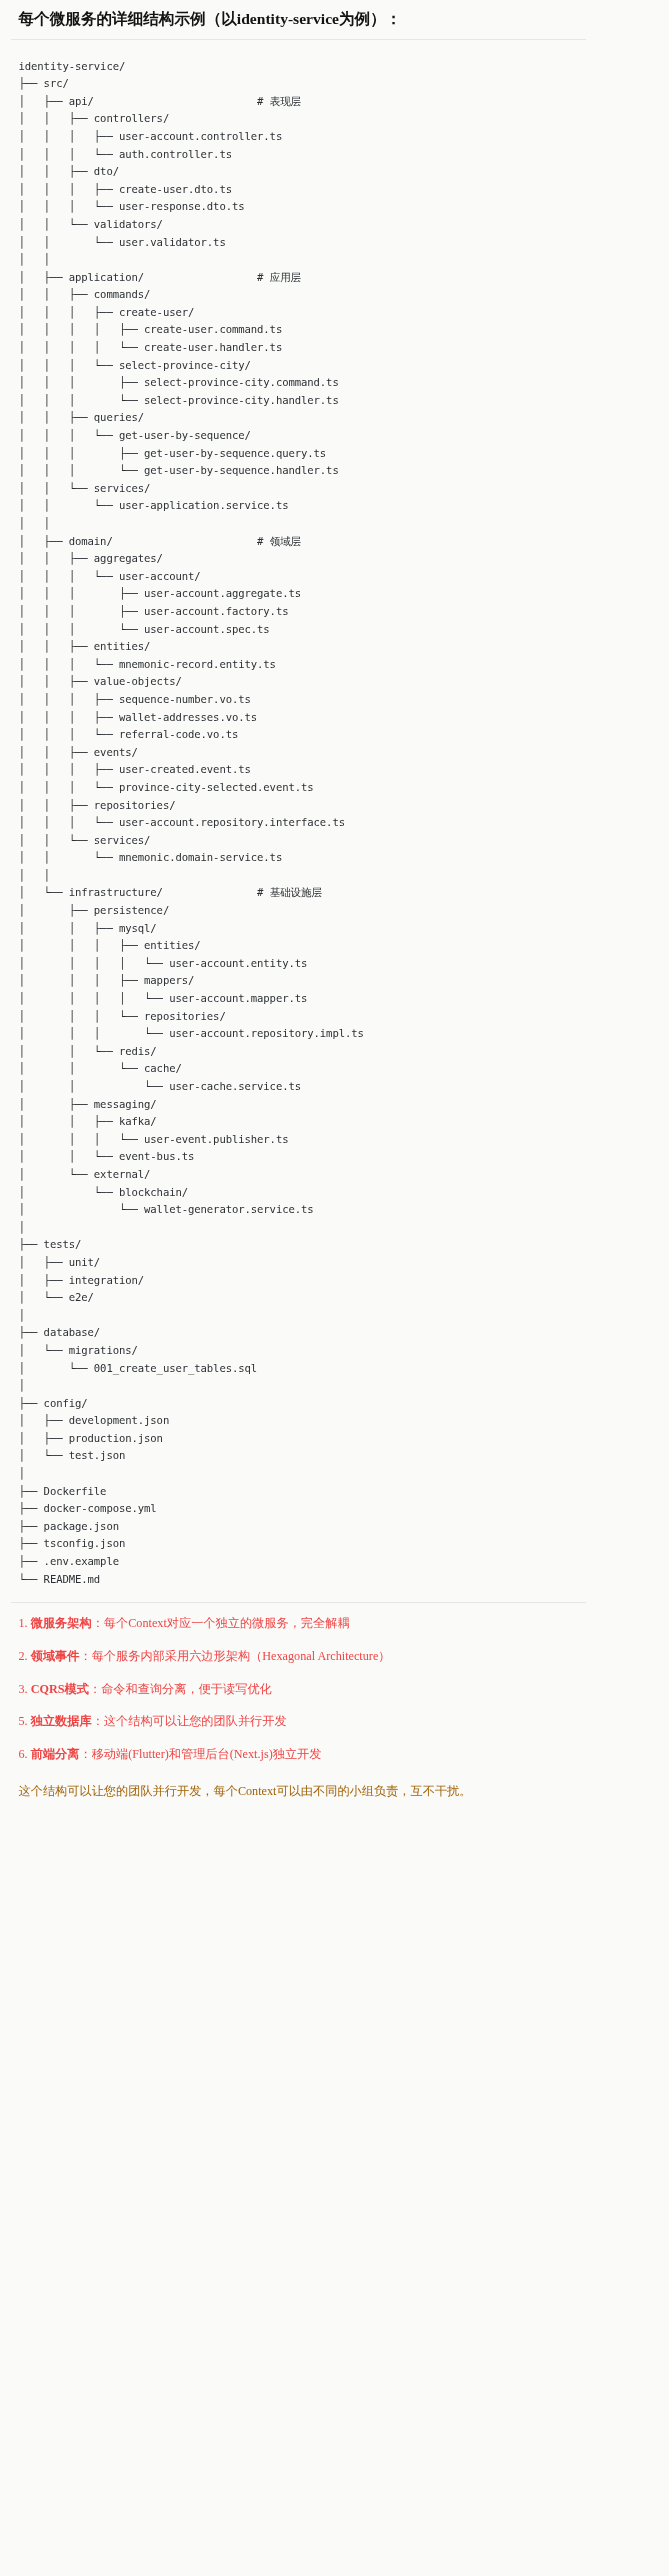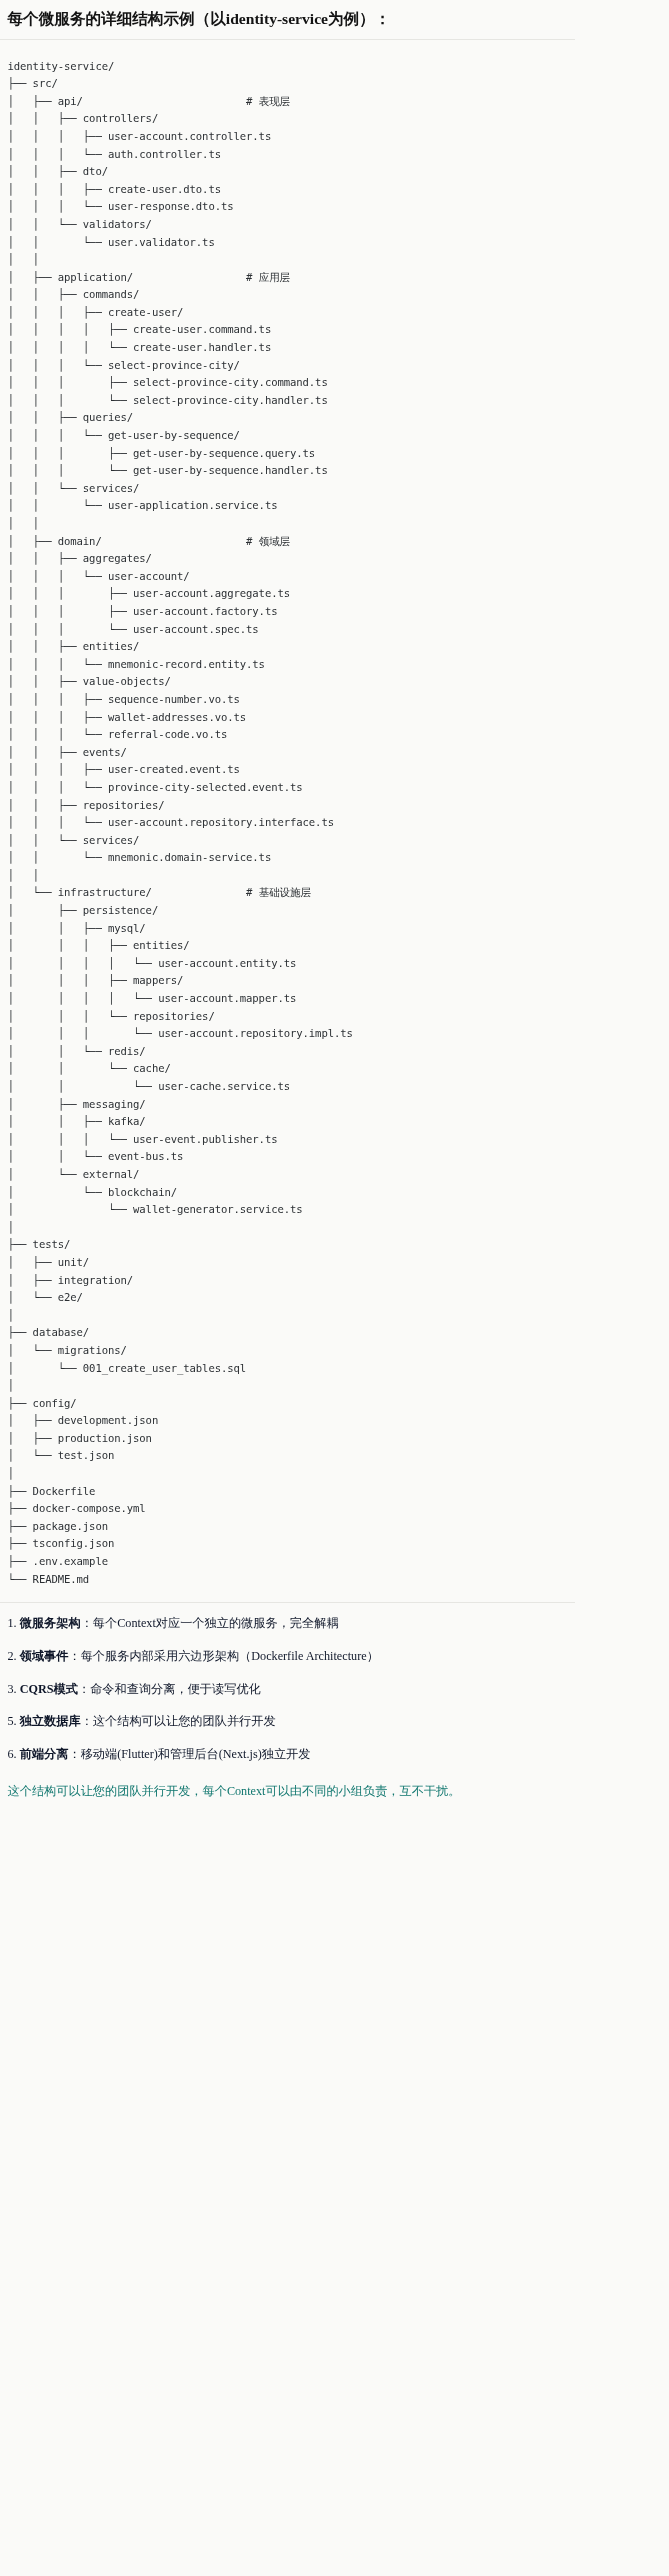--- a/index.html
+++ b/index.html
@@ -10,20 +10,21 @@
   body {
     width: 669px;
     font-family: "Liberation Sans", sans-serif;
     color: #1a1a1a;
     -webkit-font-smoothing: antialiased;
   }
   .page {
     width: 575px;
     box-sizing: border-box;
     background: #fafaf8;
+    margin-left: 11px;
   }
 
   
   .title-block {
     padding: 8.8px 7.5px 10px 7.5px;
     border-bottom: 0.6px solid #e6e6e2;
     background: #fafaf8;
   }
   .doc-title {
     font-family: "Liberation Serif", serif;
@@ -69,54 +70,54 @@
     font-weight: bold;
     font-size: 13px;
     line-height: 1.4;
     color: #131313;
     margin: 0 0 10px 0;
   }
   .note-item {
     font-family: "Liberation Serif", serif;
     font-size: 12.2px;
     line-height: 1.5;
-    color: #0f172a;
+    color: #ef4444;
     margin: 0 0 14.4px 0;
   }
   .note-num {
     font-family: "Liberation Serif", serif;
   }
   .note-term {
     font-weight: bold;
   }
   .closing-line {
     font-family: "Liberation Serif", serif;
     font-size: 12.2px;
     line-height: 1.5;
-    color: #0f766e;
+    color: #a16207;
     margin: 19px 0 0 0;
   }
 </style>
 </head>
 <body>
 
 <div class="page">
 
   <div class="title-block">
     <h1 class="doc-title">每个微服务的详细结构示例（以identity-service为例）：</h1>
   </div>
 
   <div class="tree-block">
     <pre class="tree" id="tree-root"><span class="tree-row">identity-service/</span><span class="tree-row">├── src/</span><span class="tree-row">│   ├── api/                          <span class="comment"># 表现层</span></span><span class="tree-row">│   │   ├── controllers/</span><span class="tree-row">│   │   │   ├── user-account.controller.ts</span><span class="tree-row">│   │   │   └── auth.controller.ts</span><span class="tree-row">│   │   ├── dto/</span><span class="tree-row">│   │   │   ├── create-user.dto.ts</span><span class="tree-row">│   │   │   └── user-response.dto.ts</span><span class="tree-row">│   │   └── validators/</span><span class="tree-row">│   │       └── user.validator.ts</span><span class="tree-row">│   │</span><span class="tree-row">│   ├── application/                  <span class="comment"># 应用层</span></span><span class="tree-row">│   │   ├── commands/</span><span class="tree-row">│   │   │   ├── create-user/</span><span class="tree-row">│   │   │   │   ├── create-user.command.ts</span><span class="tree-row">│   │   │   │   └── create-user.handler.ts</span><span class="tree-row">│   │   │   └── select-province-city/</span><span class="tree-row">│   │   │       ├── select-province-city.command.ts</span><span class="tree-row">│   │   │       └── select-province-city.handler.ts</span><span class="tree-row">│   │   ├── queries/</span><span class="tree-row">│   │   │   └── get-user-by-sequence/</span><span class="tree-row">│   │   │       ├── get-user-by-sequence.query.ts</span><span class="tree-row">│   │   │       └── get-user-by-sequence.handler.ts</span><span class="tree-row">│   │   └── services/</span><span class="tree-row">│   │       └── user-application.service.ts</span><span class="tree-row">│   │</span><span class="tree-row">│   ├── domain/                       <span class="comment"># 领域层</span></span><span class="tree-row">│   │   ├── aggregates/</span><span class="tree-row">│   │   │   └── user-account/</span><span class="tree-row">│   │   │       ├── user-account.aggregate.ts</span><span class="tree-row">│   │   │       ├── user-account.factory.ts</span><span class="tree-row">│   │   │       └── user-account.spec.ts</span><span class="tree-row">│   │   ├── entities/</span><span class="tree-row">│   │   │   └── mnemonic-record.entity.ts</span><span class="tree-row">│   │   ├── value-objects/</span><span class="tree-row">│   │   │   ├── sequence-number.vo.ts</span><span class="tree-row">│   │   │   ├── wallet-addresses.vo.ts</span><span class="tree-row">│   │   │   └── referral-code.vo.ts</span><span class="tree-row">│   │   ├── events/</span><span class="tree-row">│   │   │   ├── user-created.event.ts</span><span class="tree-row">│   │   │   └── province-city-selected.event.ts</span><span class="tree-row">│   │   ├── repositories/</span><span class="tree-row">│   │   │   └── user-account.repository.interface.ts</span><span class="tree-row">│   │   └── services/</span><span class="tree-row">│   │       └── mnemonic.domain-service.ts</span><span class="tree-row">│   │</span><span class="tree-row">│   └── infrastructure/               <span class="comment"># 基础设施层</span></span><span class="tree-row">│       ├── persistence/</span><span class="tree-row">│       │   ├── mysql/</span><span class="tree-row">│       │   │   ├── entities/</span><span class="tree-row">│       │   │   │   └── user-account.entity.ts</span><span class="tree-row">│       │   │   ├── mappers/</span><span class="tree-row">│       │   │   │   └── user-account.mapper.ts</span><span class="tree-row">│       │   │   └── repositories/</span><span class="tree-row">│       │   │       └── user-account.repository.impl.ts</span><span class="tree-row">│       │   └── redis/</span><span class="tree-row">│       │       └── cache/</span><span class="tree-row">│       │           └── user-cache.service.ts</span><span class="tree-row">│       ├── messaging/</span><span class="tree-row">│       │   ├── kafka/</span><span class="tree-row">│       │   │   └── user-event.publisher.ts</span><span class="tree-row">│       │   └── event-bus.ts</span><span class="tree-row">│       └── external/</span><span class="tree-row">│           └── blockchain/</span><span class="tree-row">│               └── wallet-generator.service.ts</span><span class="tree-row">│</span><span class="tree-row">├── tests/</span><span class="tree-row">│   ├── unit/</span><span class="tree-row">│   ├── integration/</span><span class="tree-row">│   └── e2e/</span><span class="tree-row">│</span><span class="tree-row">├── database/</span><span class="tree-row">│   └── migrations/</span><span class="tree-row">│       └── 001_create_user_tables.sql</span><span class="tree-row">│</span><span class="tree-row">├── config/</span><span class="tree-row">│   ├── development.json</span><span class="tree-row">│   ├── production.json</span><span class="tree-row">│   └── test.json</span><span class="tree-row">│</span><span class="tree-row">├── Dockerfile</span><span class="tree-row">├── docker-compose.yml</span><span class="tree-row">├── package.json</span><span class="tree-row">├── tsconfig.json</span><span class="tree-row">├── .env.example</span><span class="tree-row">└── README.md</span></pre>
   </div>
 
   <div class="notes-block">
     <div id="notes-list">
         <div class="note-item"><span class="note-num">1. </span><span class="note-term">微服务架构</span><span>：</span><span>每个Context对应一个独立的微服务，完全解耦</span></div>
-        <div class="note-item"><span class="note-num">2. </span><span class="note-term">领域事件</span><span>：</span><span>每个服务内部采用六边形架构（Dockerfile Architecture）</span></div>
+        <div class="note-item"><span class="note-num">2. </span><span class="note-term">领域事件</span><span>：</span><span>每个服务内部采用六边形架构（Hexagonal Architecture）</span></div>
         <div class="note-item"><span class="note-num">3. </span><span class="note-term">CQRS模式</span><span>：</span><span>命令和查询分离，便于读写优化</span></div>
         <div class="note-item"><span class="note-num">5. </span><span class="note-term">独立数据库</span><span>：</span><span>这个结构可以让您的团队并行开发</span></div>
         <div class="note-item"><span class="note-num">6. </span><span class="note-term">前端分离</span><span>：</span><span>移动端(Flutter)和管理后台(Next.js)独立开发</span></div>
       </div>
     <div class="closing-line">这个结构可以让您的团队并行开发，每个Context可以由不同的小组负责，互不干扰。</div>
   </div>
 
 </div>
 
 

